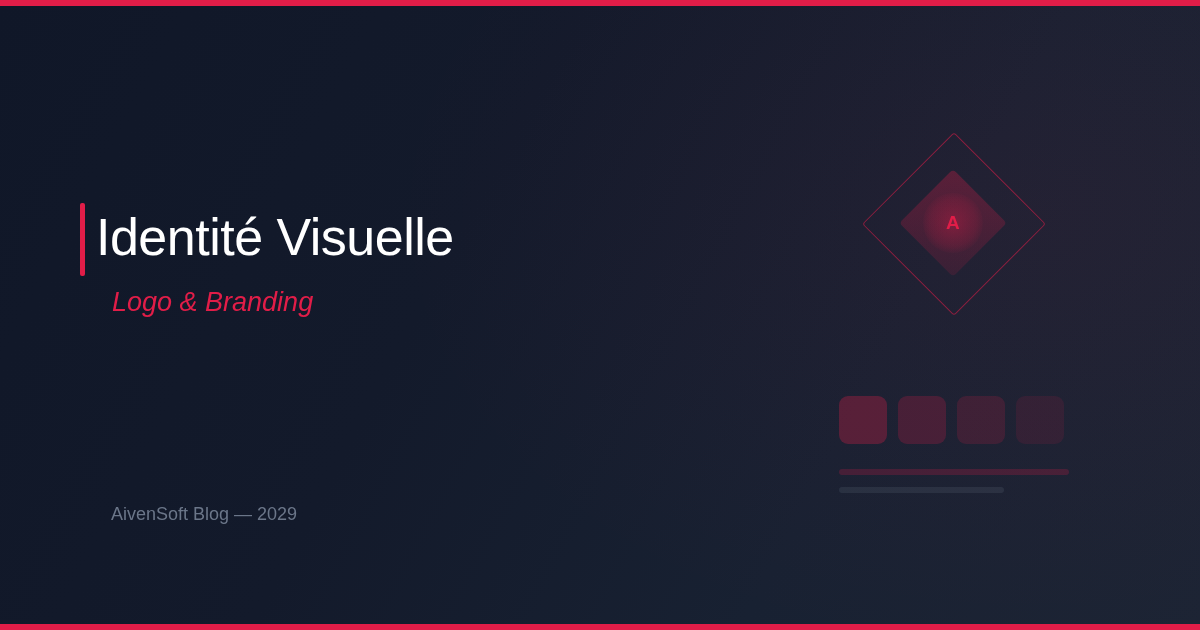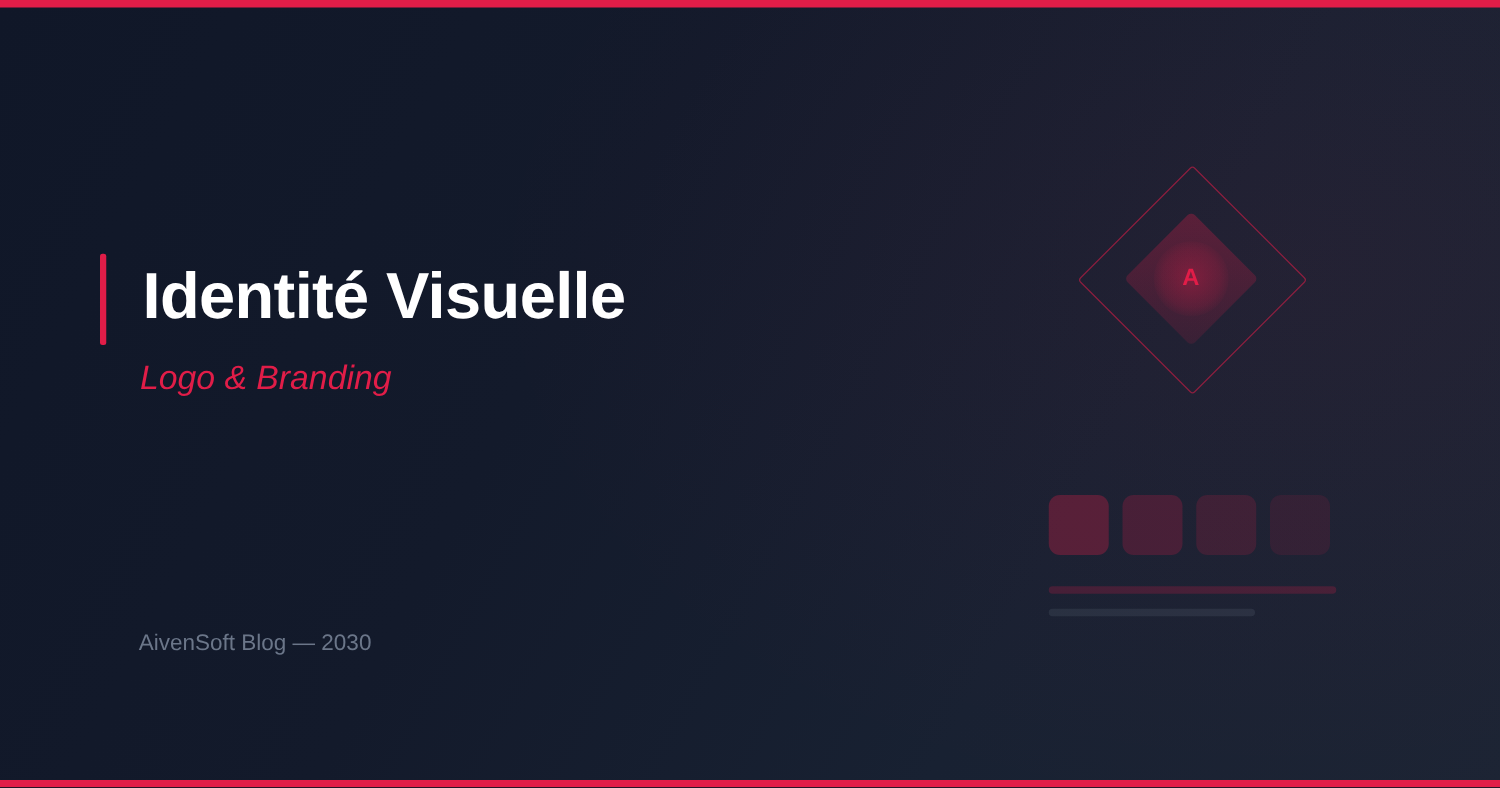--- a/index.html
+++ b/index.html
@@ -38,25 +38,25 @@
     position: absolute;
     left: 80px;
     top: 203px;
     width: 5px;
     height: 73px;
     background: #e11d48;
     border-radius: 2px;
   }
   .title {
     position: absolute;
-    left: 114px;
+    left: 96px;
     top: 206px;
     margin: 0;
     font-size: 52px;
-    font-weight: bold;
+    font-weight: normal;
     letter-spacing: -0.5px;
     color: #ffffff;
     line-height: 62px;
     white-space: nowrap;
   }
   .subtitle {
     position: absolute;
     left: 112px;
     top: 286px;
     margin: 0;
@@ -177,21 +177,21 @@
 <div id="banner">
 
   <div class="edge-rule top"></div>
 
   <div class="accent-bar"></div>
 
   <h1 class="title">Identité Visuelle</h1>
 
   <h2 class="subtitle">Logo &amp; Branding</h2>
 
-  <p class="footer">AivenSoft Blog — 2030</p>
+  <p class="footer">AivenSoft Blog — 2029</p>
 
   <div class="mark-wrap">
 
     <div class="diamond-stage">
       <div class="diamond-outer"></div>
       <div class="diamond-inner"></div>
       <div class="mark-glow"></div>
       <div class="mark-letter">A</div>
     </div>
 

